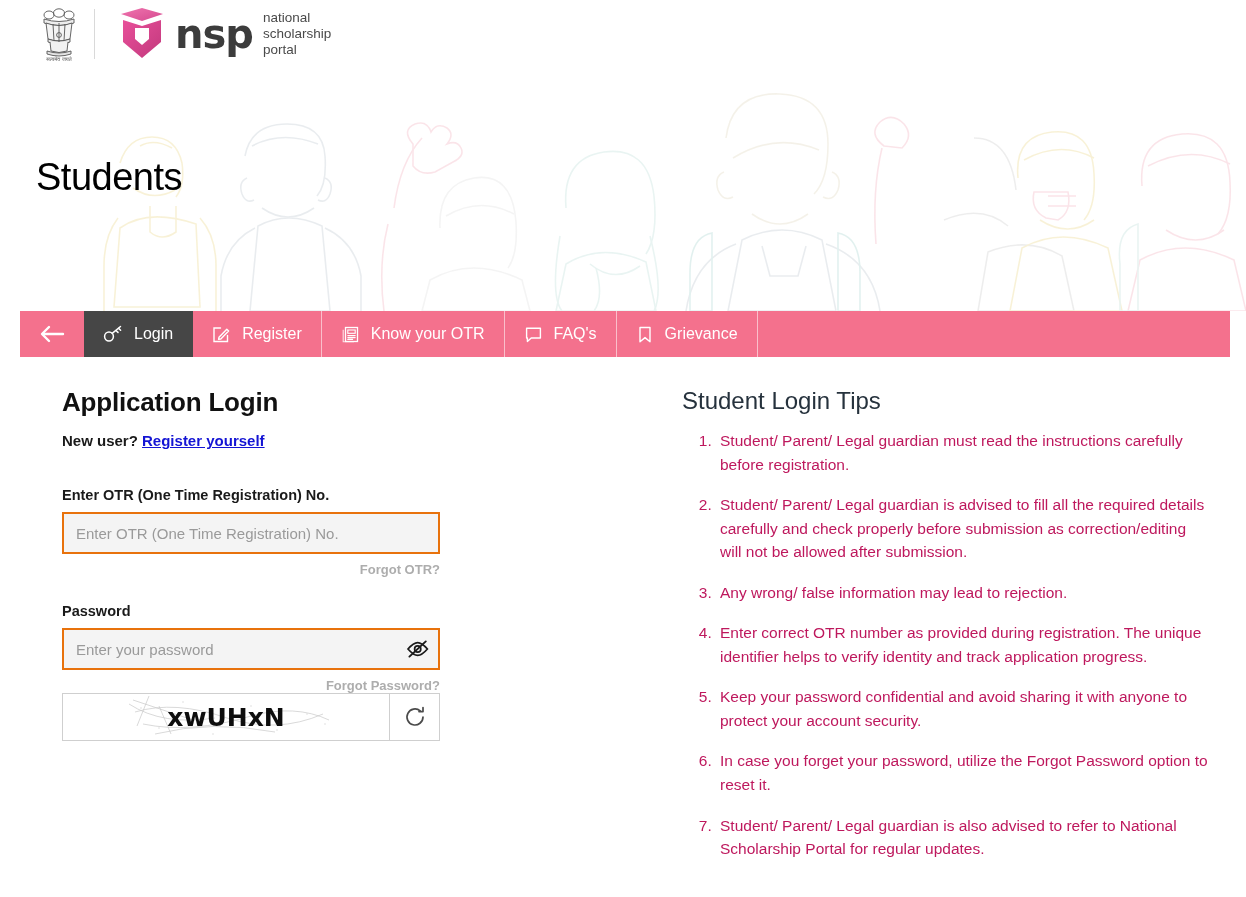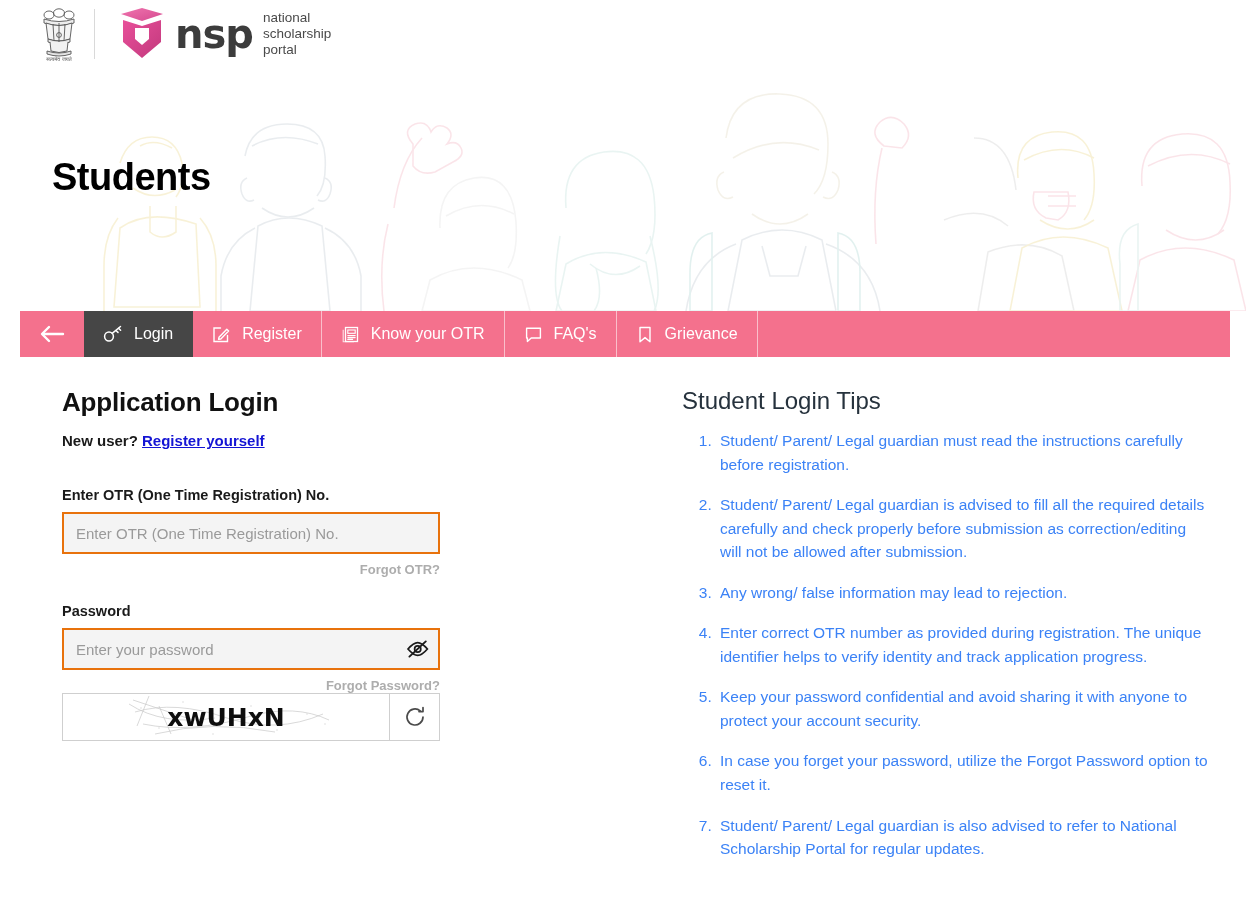--- a/index.html
+++ b/index.html
@@ -37,22 +37,22 @@
   .hero {
     position: relative;
     height: 243px;
     width: 1246px;
     background: #ffffff;
     overflow: hidden;
   }
   .hero-art { position: absolute; inset: 0; width: 100%; height: 100%; }
   .hero-title {
     position: absolute;
-    left: 52px; top: 88px;
-    font-size: 38px; font-weight: 700; color: #000000;
+    left: 36px; top: 88px;
+    font-size: 38px; font-weight: 400; color: #000000;
     letter-spacing: -0.5px;
     font-family: "Liberation Sans", sans-serif;
   }
 
   
   .navbar {
     margin: 0 36px 0 20px;
     width: 1210px;
     height: 46px;
     background: #f4718d;
@@ -156,21 +156,21 @@
     display: flex; align-items: center; justify-content: center;
     cursor: pointer; background: #ffffff;
   }
 
   
   .tips-title {
     font-size: 24px; color: #26323d; font-weight: 400; margin: 0 0 14px 0;
   }
   .tips-list { margin: 0; padding-left: 34px; }
   .tips-list li {
-    font-size: 15.5px; color: #3b82f6; line-height: 1.52;
+    font-size: 15.5px; color: #be185d; line-height: 1.52;
     margin-bottom: 17px; padding-left: 4px;
   }
 </style>
 </head>
 <body>
 
 <div class="header">
   <svg class="emblem" viewBox="0 0 46 60">
     <g fill="none" stroke="#555" stroke-width="0.9">
       <ellipse cx="23" cy="9" rx="5.5" ry="4.2"></ellipse>

